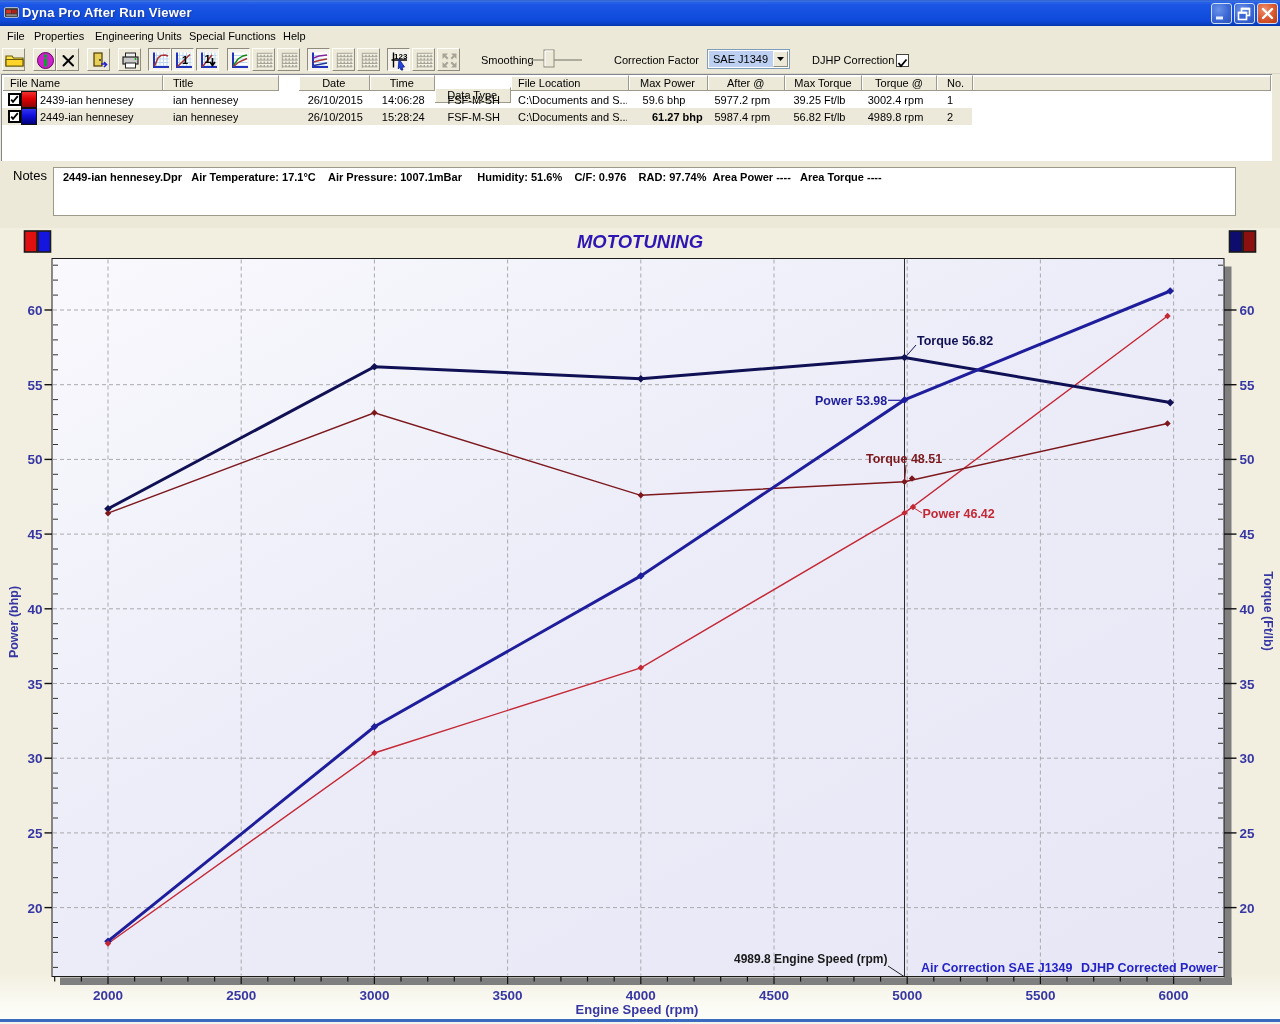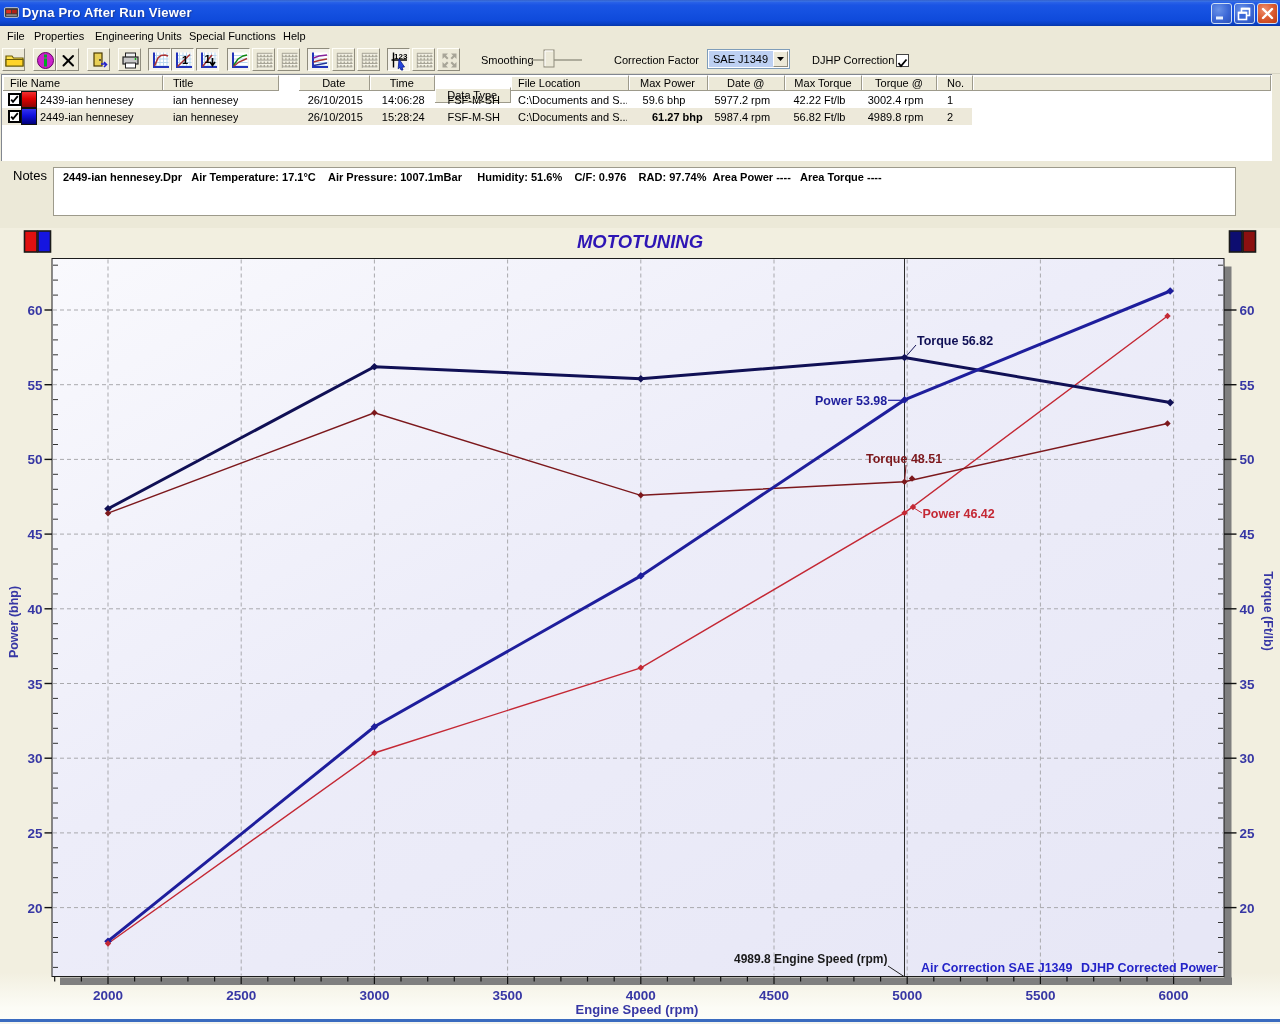--- a/index.html
+++ b/index.html
@@ -338,40 +338,40 @@
   </div>
 </div>
 <div id="listarea">
     <div class="hcell" style="left:1px; width:160px; padding-left:7px;">File Name</div>
     <div class="hcell" style="left:161px; width:116px; padding-left:10px;">Title</div>
     <div class="hcell" style="left:297px; width:70.5px; text-align:center;">Date</div>
     <div class="hcell" style="left:367.5px; width:65.5px; text-align:center;">Time</div>
     <div class="hcell" style="left:433px; width:75.5px; text-align:center;margin-top:12px;">Data Type</div>
     <div class="hcell" style="left:508.5px; width:118.0px; padding-left:7.5px;">File Location</div>
     <div class="hcell" style="left:626.5px; width:79.0px; text-align:center;">Max Power</div>
-    <div class="hcell" style="left:705.5px; width:77.5px; text-align:center;">Date @</div>
+    <div class="hcell" style="left:705.5px; width:77.5px; text-align:center;">After @</div>
     <div class="hcell" style="left:783px; width:77px; text-align:center;">Max Torque</div>
     <div class="hcell" style="left:860px; width:75px; text-align:center;">Torque @</div>
     <div class="hcell" style="left:935px; width:35.5px; padding-left:10px;">No.</div>
     <div class="hcell" style="left:970.5px; width:298.5px; padding-left:9.5px;"></div>
     <div class="row" style="top:16px; ">
       <svg class="chk" width="13" height="13" viewBox="0 0 13 13">
         <rect x="1" y="1" width="11" height="11" fill="#fff" stroke="#000" stroke-width="2"></rect>
         <path d="M3.2 6.6 L5 8.8 L9.8 3.2" stroke="#000" stroke-width="1.8" fill="none"></path>
       </svg>
       <div class="chip" style="background:linear-gradient(180deg,#f03030 0%,#e00000 45%,#8a0606 100%);"></div>
       <div class="rcell" style="left:38px;">2439-ian hennesey</div>
       <div class="rcell" style="left:171px;">ian hennesey</div>
       <div class="rcell" style="left:298px; width:70.5px; text-align:center;">26/10/2015</div>
       <div class="rcell" style="left:368.5px; width:65.5px; text-align:center;">14:06:28</div>
       <div class="rcell" style="left:434px; width:75.5px; text-align:center;">FSF-M-SH</div>
       <div class="rcell" style="left:516px; width:109px;">C:\Documents and S...</div>
       <div class="rcell" style="left:627.5px; width:69.0px; text-align:center;">59.6 bhp</div>
       <div class="rcell" style="left:706.5px; width:67.5px; text-align:center;">5977.2 rpm</div>
-      <div class="rcell" style="left:784px; width:67px; text-align:center;">42.22 Ft/lb</div>
+      <div class="rcell" style="left:784px; width:67px; text-align:center;">39.25 Ft/lb</div>
       <div class="rcell" style="left:861px; width:65px; text-align:center;">3002.4 rpm</div>
       <div class="rcell" style="left:945px;">1</div>
     </div>
     <div class="row" style="top:33px; background:#ede9da;">
       <svg class="chk" width="13" height="13" viewBox="0 0 13 13">
         <rect x="1" y="1" width="11" height="11" fill="#fff" stroke="#000" stroke-width="2"></rect>
         <path d="M3.2 6.6 L5 8.8 L9.8 3.2" stroke="#000" stroke-width="1.8" fill="none"></path>
       </svg>
       <div class="chip" style="background:linear-gradient(180deg,#3333f0 0%,#1010dd 45%,#000078 100%);"></div>
       <div class="rcell" style="left:38px;">2449-ian hennesey</div>

